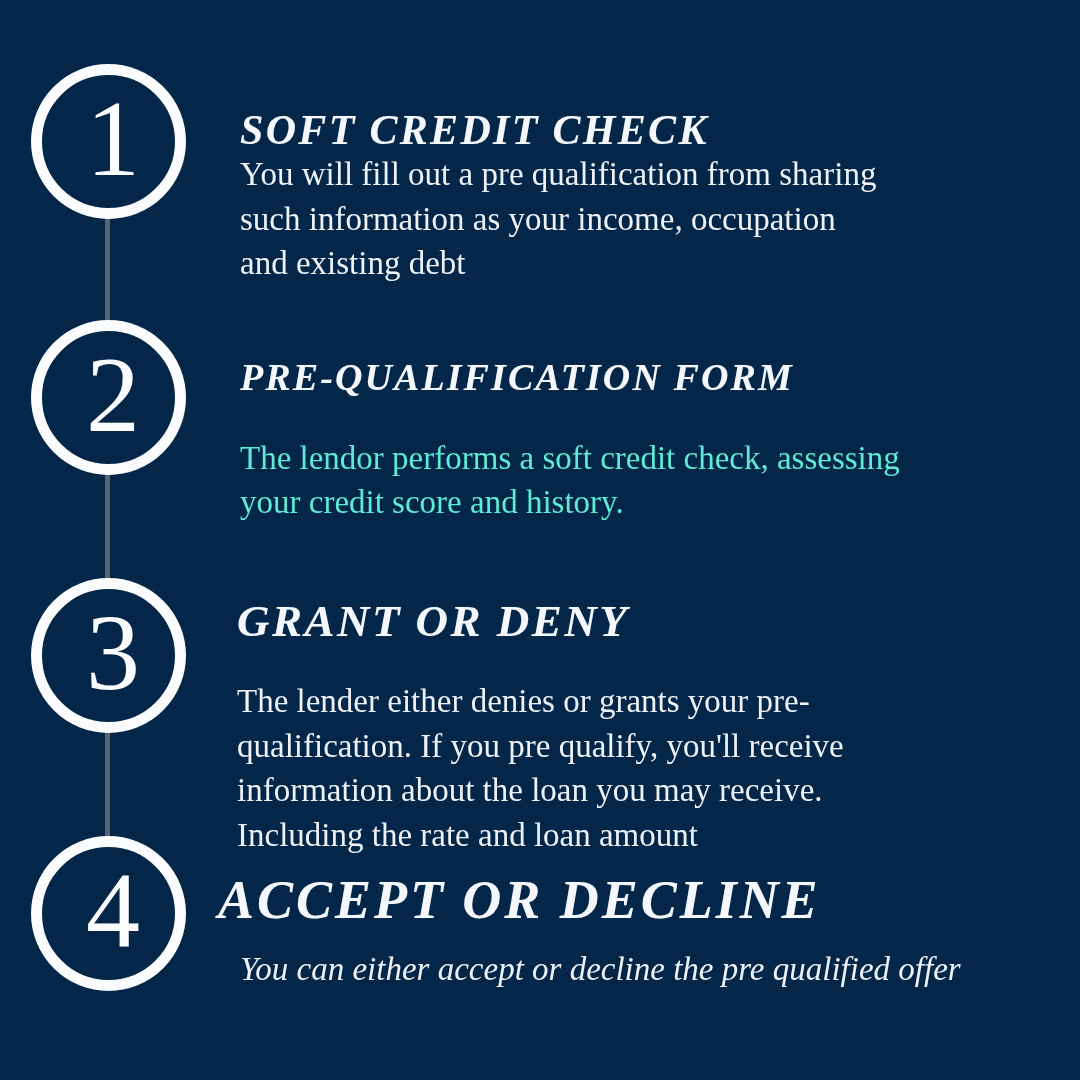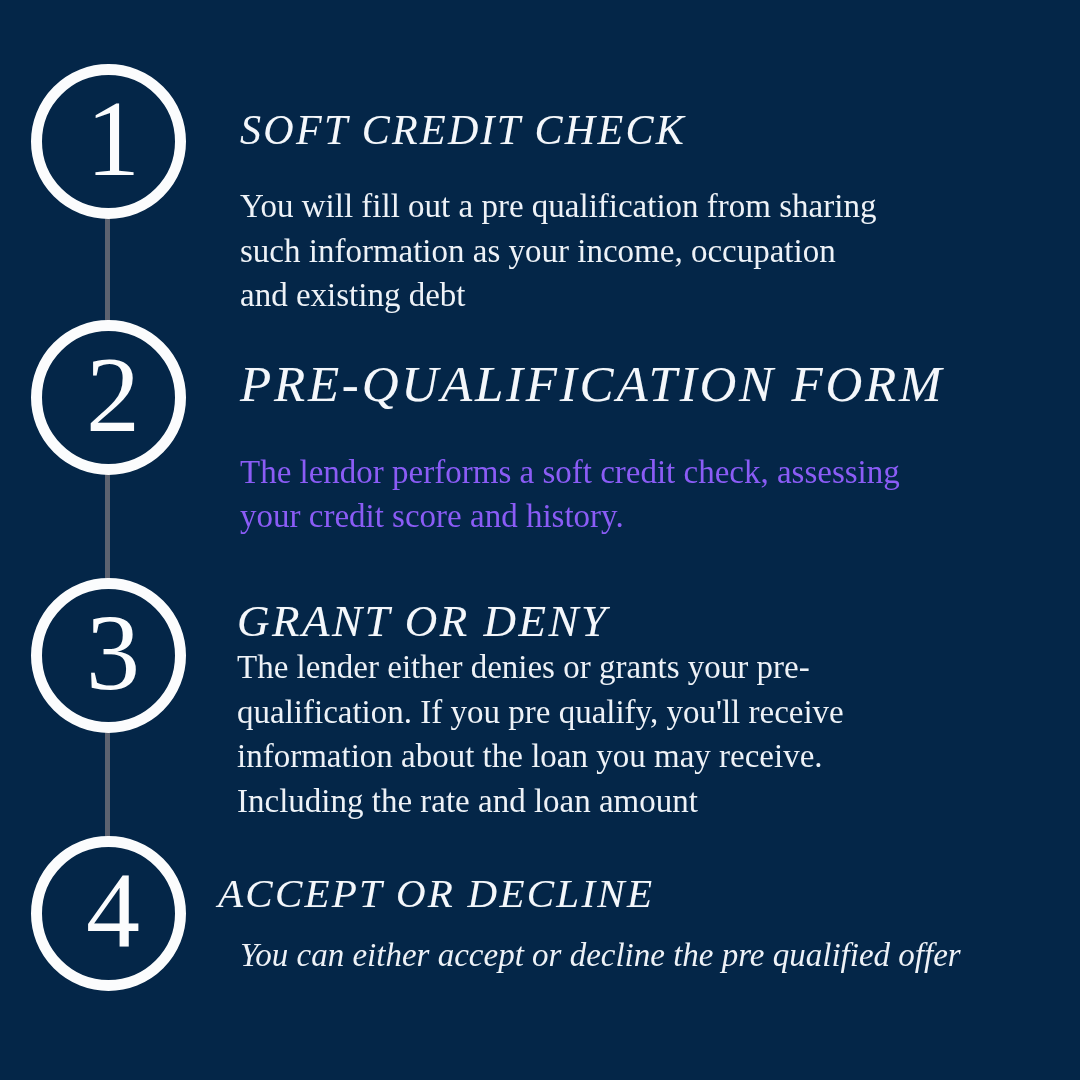--- a/index.html
+++ b/index.html
@@ -68,21 +68,21 @@
 
   
   .step-body {
     position: absolute;
   }
 
   .step-title {
     margin: 0;
     font-family: "Liberation Serif", "DejaVu Serif", serif;
     font-style: italic;
-    font-weight: 400;
+    font-weight: 700;
     color: #f4f7fb;
     text-transform: uppercase;
     letter-spacing: 0.055em;
     white-space: nowrap;
     font-size: 41px;
     line-height: 1.05;
     text-shadow: 0 0 1px rgba(255,255,255,0.25);
   }
 
   .step-desc {
@@ -91,35 +91,35 @@
     font-weight: 400;
     color: #eef2f7;
     font-size: 33px;
     line-height: 1.35;
   }
 
   
   #step-1 .step-marker { top: 64px; }
   #step-1 .step-body   { left: 240px; top: 108px; width: 720px; }
   #step-1 .step-title  { font-size: 42px; }
-  #step-1 .step-desc   { margin-top: 32px; width: 640px; }
+  #step-1 .step-desc   { width: 640px; }
 
   #step-2 .step-marker { top: 320px; }
   #step-2 .step-body   { left: 240px; top: 358px; width: 760px; }
-  #step-2 .step-title  { font-size: 51px; }
+  #step-2 .step-title  { font-size: 38px; }
   #step-2 .step-desc   { margin-top: 38px; width: 660px; }
 
   #step-3 .step-marker { top: 578px; }
   #step-3 .step-body   { left: 237px; top: 598px; width: 740px; }
   #step-3 .step-title  { font-size: 45px; }
-  #step-3 .step-desc   { width: 700px; }
+  #step-3 .step-desc   { margin-top: 34px; width: 700px; }
 
   #step-4 .step-marker { top: 836px; }
   #step-4 .step-body   { left: 218px; top: 872px; width: 800px; }
-  #step-4 .step-title  { font-size: 41px; }
+  #step-4 .step-title  { font-size: 54px; }
   #step-4 .step-desc   { margin-top: 18px; margin-left: 22px; width: 760px; font-style: italic; }
 </style>
 </head>
 <body style="background: rgb(4, 38, 72);">
 
 <div id="infographic" style="background: rgb(4, 38, 72);">
 
   <div class="timeline-track" style="background: rgb(92, 98, 112);"></div>
 
   <div class="step" id="step-1">
@@ -131,21 +131,21 @@
       <p class="step-desc" style="color: rgb(238, 242, 247);">You will fill out a pre qualification from sharing such information as your income, occupation and existing debt</p>
     </div>
   </div>
 
   <div class="step" id="step-2">
     <div class="step-marker" style="border-color: rgb(251, 252, 253); background: rgb(4, 38, 72);">
       <span class="step-number" style="color: rgb(251, 252, 253);">2</span>
     </div>
     <div class="step-body">
       <h2 class="step-title">PRE-QUALIFICATION FORM</h2>
-      <p class="step-desc" style="color: #8b5cf6;">The lendor performs a soft credit check, assessing your credit score and history.</p>
+      <p class="step-desc" style="color: #5eead4;">The lendor performs a soft credit check, assessing your credit score and history.</p>
     </div>
   </div>
 
   <div class="step" id="step-3">
     <div class="step-marker" style="border-color: rgb(251, 252, 253); background: rgb(4, 38, 72);">
       <span class="step-number" style="color: rgb(251, 252, 253);">3</span>
     </div>
     <div class="step-body">
       <h2 class="step-title">GRANT OR DENY</h2>
       <p class="step-desc" style="color: rgb(238, 242, 247);">The lender either denies or grants your pre-qualification. If you pre qualify, you'll receive information about the loan you may receive. Including the rate and loan amount</p>

